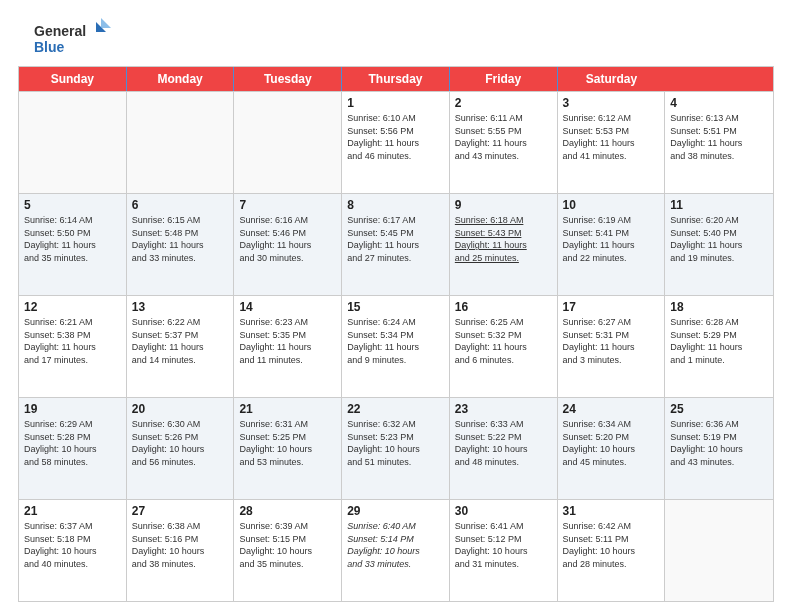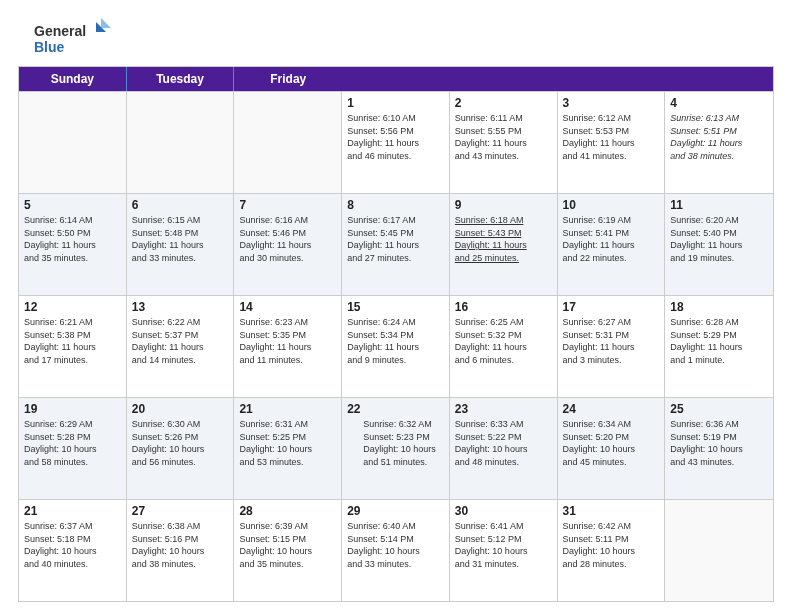--- a/index.html
+++ b/index.html
@@ -44,21 +44,21 @@
     }
     .calendar {
       flex: 1;
       display: flex;
       flex-direction: column;
       border: 1px solid #ccc;
     }
     .cal-header-row {
       display: grid;
       grid-template-columns: repeat(7, 1fr);
-      background: #4c1d95;
+      background: #ef4444;
     }
     .cal-header-cell {
       color: #fff;
       font-size: 12px;
       font-weight: bold;
       padding: 5px 5px;
       text-align: center;
       border-right: 1px solid #4a8dd5;
     }
     .cal-header-cell:last-child { border-right: none; }
@@ -112,22 +112,25 @@
       </div>
     <div class="title-block">
       <div class="month-title"></div>
       <div class="subtitle"></div>
     </div>
   </div>
 
   <div class="calendar">
     <div class="cal-header-row">
     <div class="cal-header-cell">Sunday</div>
+        <div class="cal-header-cell">Monday</div>
         <div class="cal-header-cell">Tuesday</div>
+        <div class="cal-header-cell">Thursday</div>
         <div class="cal-header-cell">Friday</div>
+        <div class="cal-header-cell">Saturday</div>
       </div>
     <div class="cal-body">
     <div class="cal-row">
           <div class="cal-cell empty"></div>
           <div class="cal-cell empty"></div>
           <div class="cal-cell empty"></div>
           <div class="cal-cell">
             <div class="day-num">1</div>
             <div class="day-info" style="white-space: pre-line;">Sunrise: 6:10 AM
 Sunset: 5:56 PM
@@ -143,21 +146,21 @@
           </div>
           <div class="cal-cell">
             <div class="day-num">3</div>
             <div class="day-info" style="white-space: pre-line;">Sunrise: 6:12 AM
 Sunset: 5:53 PM
 Daylight: 11 hours
 and 41 minutes.</div>
           </div>
           <div class="cal-cell">
             <div class="day-num">4</div>
-            <div class="day-info" style="white-space: pre-line; font-style: italic;">Sunrise: 6:13 AM
+            <div class="day-info" style="white-space: pre-line;">Sunrise: 6:13 AM
 Sunset: 5:51 PM
 Daylight: 11 hours
 and 38 minutes.</div>
           </div>
         </div>
         <div class="cal-row">
           <div class="cal-cell alt-bg">
             <div class="day-num">5</div>
             <div class="day-info" style="white-space: pre-line;">Sunrise: 6:14 AM
 Sunset: 5:50 PM
@@ -275,21 +278,21 @@
           </div>
           <div class="cal-cell alt-bg">
             <div class="day-num">21</div>
             <div class="day-info" style="white-space: pre-line;">Sunrise: 6:31 AM
 Sunset: 5:25 PM
 Daylight: 10 hours
 and 53 minutes.</div>
           </div>
           <div class="cal-cell alt-bg">
             <div class="day-num">22</div>
-            <div class="day-info" style="white-space: pre-line; margin-left: 16px;">Sunrise: 6:32 AM
+            <div class="day-info" style="white-space: pre-line;">Sunrise: 6:32 AM
 Sunset: 5:23 PM
 Daylight: 10 hours
 and 51 minutes.</div>
           </div>
           <div class="cal-cell alt-bg">
             <div class="day-num">23</div>
             <div class="day-info" style="white-space: pre-line;">Sunrise: 6:33 AM
 Sunset: 5:22 PM
 Daylight: 10 hours
 and 48 minutes.</div>
@@ -326,21 +329,21 @@
           </div>
           <div class="cal-cell">
             <div class="day-num">28</div>
             <div class="day-info" style="white-space: pre-line;">Sunrise: 6:39 AM
 Sunset: 5:15 PM
 Daylight: 10 hours
 and 35 minutes.</div>
           </div>
           <div class="cal-cell">
             <div class="day-num">29</div>
-            <div class="day-info" style="white-space: pre-line;">Sunrise: 6:40 AM
+            <div class="day-info" style="white-space: pre-line; font-style: italic;">Sunrise: 6:40 AM
 Sunset: 5:14 PM
 Daylight: 10 hours
 and 33 minutes.</div>
           </div>
           <div class="cal-cell">
             <div class="day-num">30</div>
             <div class="day-info" style="white-space: pre-line;">Sunrise: 6:41 AM
 Sunset: 5:12 PM
 Daylight: 10 hours
 and 31 minutes.</div>

